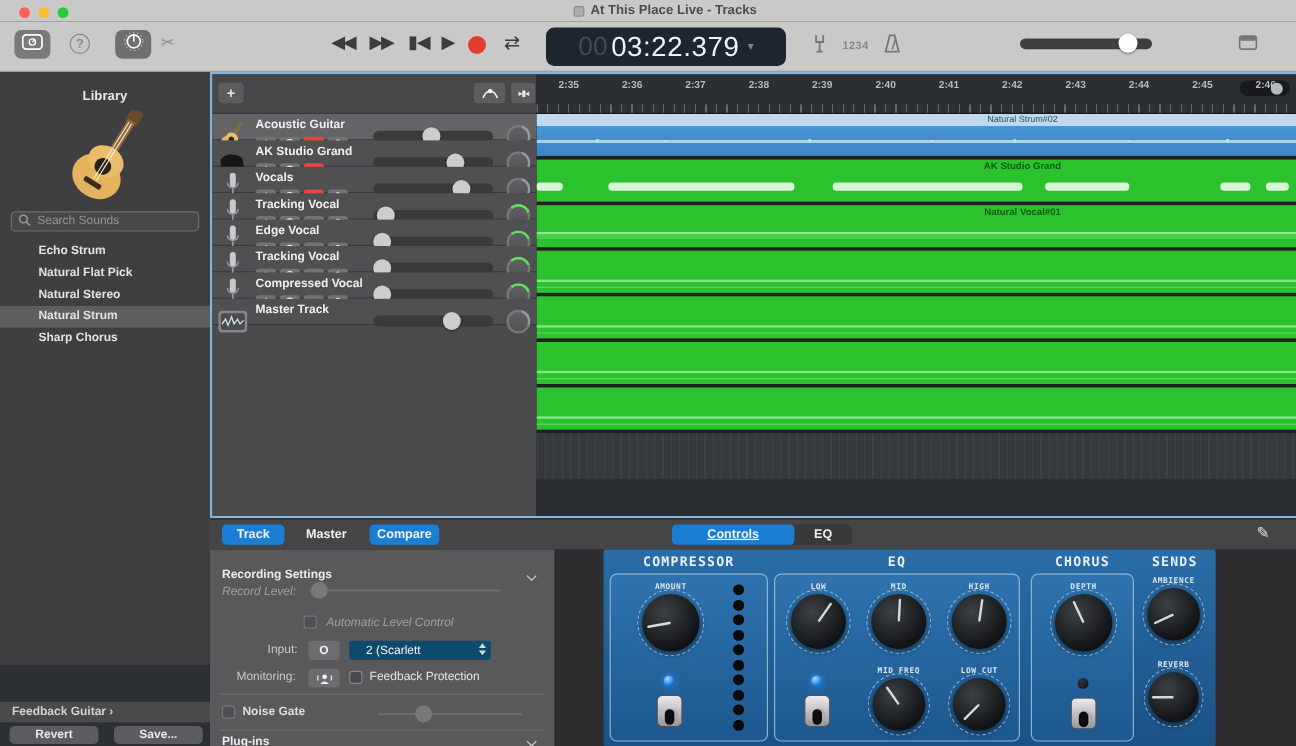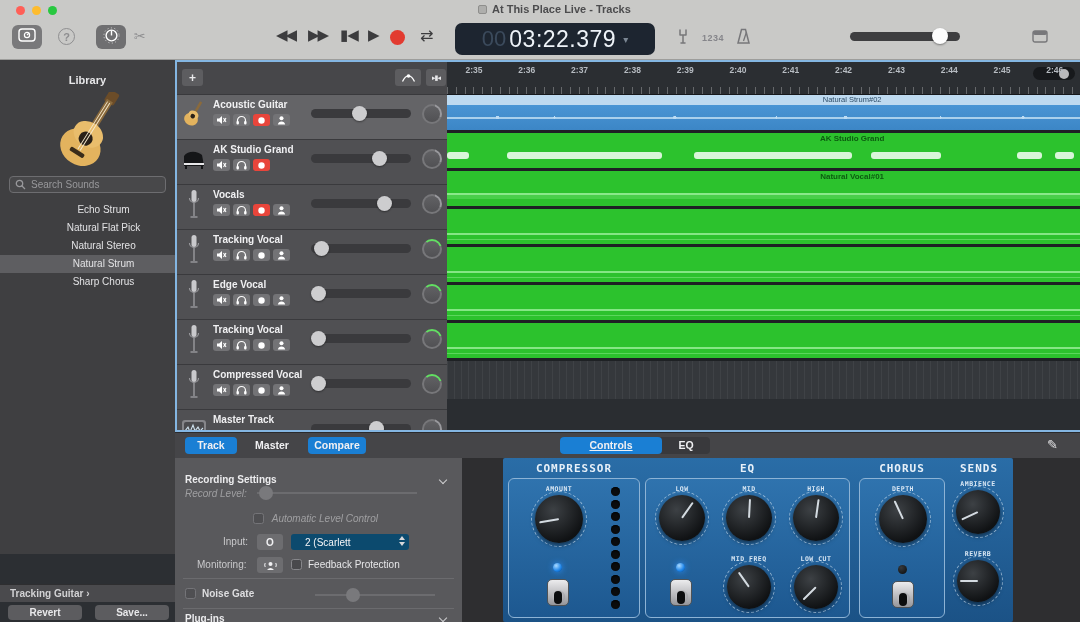--- a/index.html
+++ b/index.html
@@ -40,41 +40,41 @@
   
   #sidebar{left:0;top:60px;width:175px;height:494px;background:#3f3f41;}
   #lib-title{left:0;top:14px;width:175px;text-align:center;font-size:11px;font-weight:bold;color:#e8e8ea;}
   #guitar-art{left:40px;top:32px;}
   #search{left:9px;top:116px;width:157px;height:17px;background:#48484a;border:1px solid #6d6d70;
           border-radius:4px;display:flex;align-items:center;padding:0 5px;gap:3px;}
   #search input{background:transparent;border:0;outline:0;width:120px;font-size:10px;color:#cfcfd1;
                 font-family:"Liberation Sans",sans-serif;}
   #search input::placeholder{color:#98989b;}
   #lib-list{left:0;top:141px;width:175px;}
-  .lib-item{height:18px;line-height:18px;padding-left:32px;font-size:10px;font-weight:normal;color:#e2e2e4;text-align:center;}
+  .lib-item{height:18px;line-height:18px;padding-left:32px;font-size:10px;font-weight:bold;color:#e2e2e4;}
   .lib-item.sel{background:#5e5e61;}
   #patch-row{left:0;top:524px;width:175px;height:18px;background:#4a4a4d;line-height:18px;
              padding-left:10px;font-size:10px;font-weight:bold;color:#d2d2d4;border-top:1px solid #2e2e30;}
   .foot-btn{position:absolute;top:545px;height:15px;border-radius:4px;background:#5c5c5f;color:#e8e8ea;
             font-size:10px;font-weight:bold;text-align:center;line-height:15px;}
 
   
   #main{left:175px;top:60px;width:905px;height:372px;border:2px solid #84b6e2;border-right:0;
         display:grid;grid-template-columns:270px 633px;grid-template-rows:33px 335px;}
   #track-toolbar{background:#47474a;position:relative;border-bottom:1px solid #39393c;}
   .tt-btn{position:absolute;top:7px;height:17px;border-radius:3px;background:#5d5d60;color:#e8e8ea;
           display:flex;align-items:center;justify-content:center;font-size:12px;font-weight:bold;}
   #ruler{background:#2b2e32;position:relative;border-bottom:1px solid #17181b;overflow:hidden;}
   #ruler:after{content:'';position:absolute;left:0;right:0;bottom:0;height:7px;
      background:repeating-linear-gradient(90deg,rgba(255,255,255,.28) 0 1px,transparent 1px 8.8px);}
   .rtick{position:absolute;top:3px;transform:translateX(-50%);font-size:8.5px;font-weight:bold;color:#b7bcc2;}
   #zoomsl{position:absolute;right:5px;top:5px;width:42px;height:13px;background:#17191c;border-radius:7px;}
   #zoomsl .knob{position:absolute;top:1.5px;left:26px;width:10px;height:10px;border-radius:50%;background:#b9b9bb;}
   #track-headers{background:#4b4b4e;overflow:hidden;}
-  .trow{position:relative;height:45px;background:#505053;border-bottom:1px solid #3a3a3d;}
+  .trow{position:relative;height:22px;background:#505053;border-bottom:1px solid #3a3a3d;}
   .trow.sel{background:#646467;}
   .trow .ticon{position:absolute;left:4px;top:4px;width:26px;height:30px;display:flex;align-items:center;justify-content:center;}
   .trow .tname{position:absolute;left:36px;top:4px;font-size:10px;font-weight:bold;color:#f0f0f2;white-space:nowrap;}
   .tbtns{position:absolute;left:36px;top:19px;display:flex;gap:3px;}
   .tb{width:17px;height:12px;border-radius:3px;background:#737376;display:flex;align-items:center;justify-content:center;}
   .tb.record-on{background:#e8453b;}
   .vsl{position:absolute;left:134px;top:14px;width:100px;height:9px;border-radius:5px;background:#3a3a3d;}
   .vsl .knob{position:absolute;top:-3px;width:15px;height:15px;border-radius:50%;background:#cdcdcf;
              box-shadow:0 1px 2px rgba(0,0,0,.4);}
   .pan{position:absolute;left:245px;top:9px;width:20px;height:20px;border-radius:50%;
@@ -266,21 +266,21 @@
       </span>
       <input placeholder="Search Sounds" style="">
     </div>
     <div class="abs" id="lib-list">
         <div class="lib-item">Echo Strum</div>
         <div class="lib-item">Natural Flat Pick</div>
         <div class="lib-item">Natural Stereo</div>
         <div class="lib-item sel">Natural Strum</div>
         <div class="lib-item">Sharp Chorus</div>
       </div>
-    <div class="abs" id="patch-row">Tracking Guitar ›</div>
+    <div class="abs" id="patch-row">Feedback Guitar ›</div>
     <div class="foot-btn" style="left:8px;width:74px">Revert</div>
     <div class="foot-btn" style="left:95px;width:74px">Save...</div>
   </div>
 
   <div class="abs" id="main">
     <div id="track-toolbar">
       <div class="tt-btn" style="left:5px;width:21px">+</div>
       <div class="tt-btn" style="left:218px;width:26px">
         <svg width="15" height="10" viewBox="0 0 15 10">
             <path d="M1.5 8.5 C5 1, 10 1, 13.5 8.5" fill="none" stroke="#fff" stroke-width="1.3"></path>

